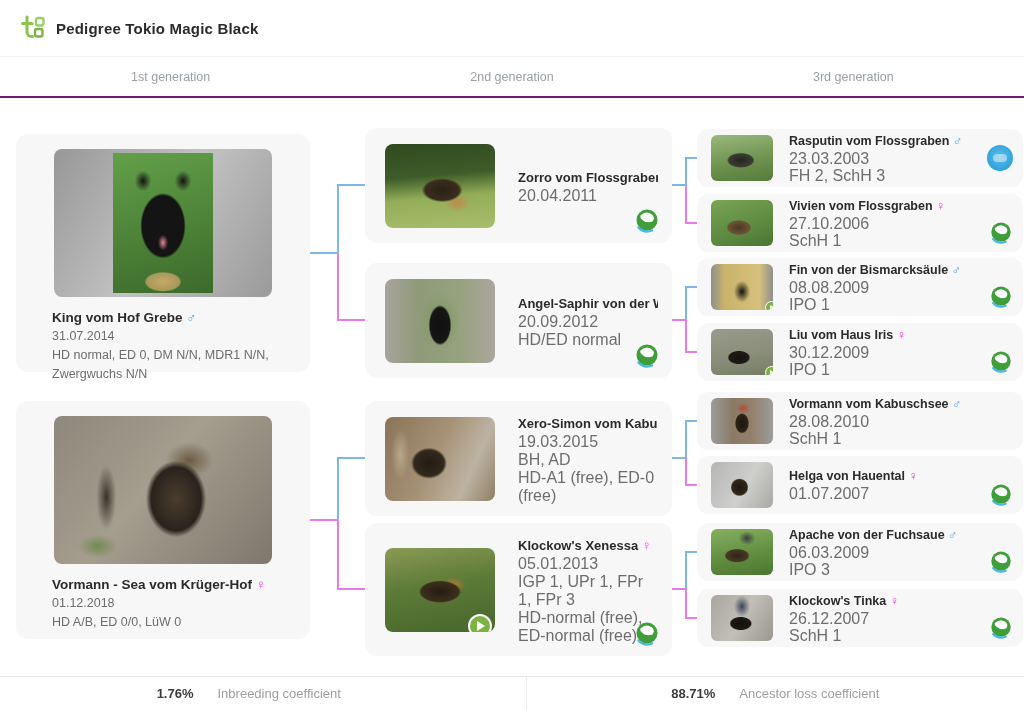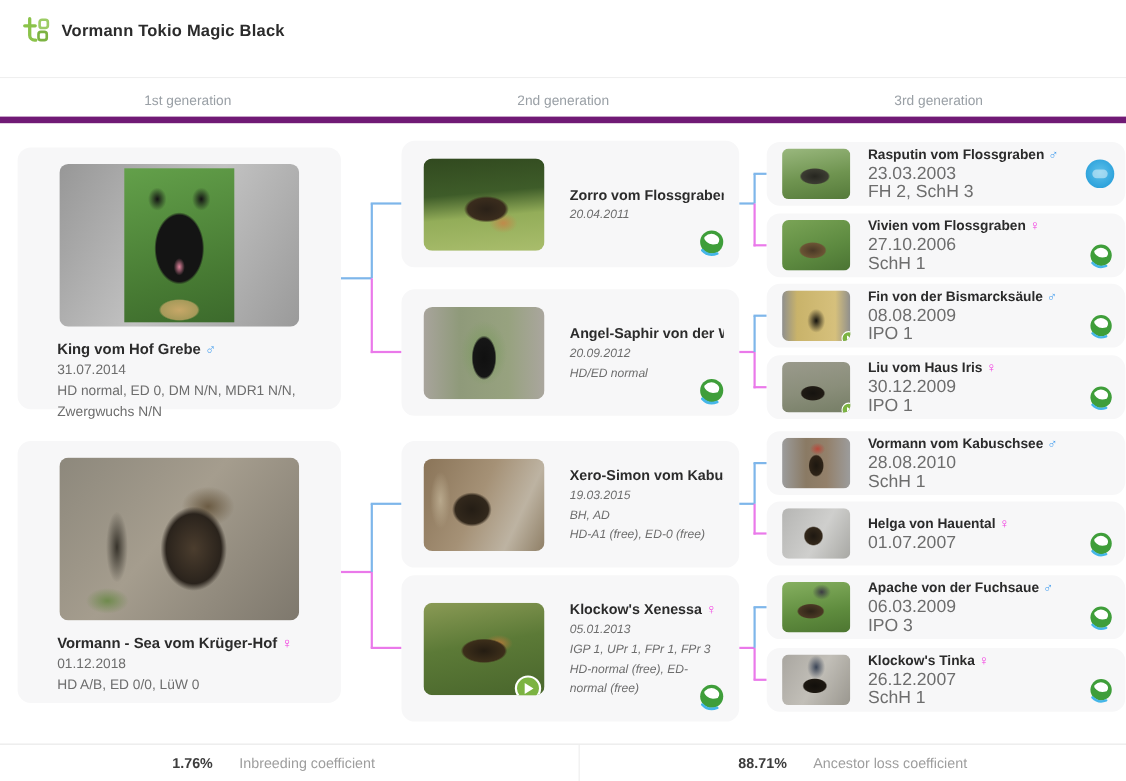--- a/index.html
+++ b/index.html
@@ -6,21 +6,21 @@
   html,body { background:#fff; }
   body { font-family:"Liberation Sans", sans-serif; color:#2f2f2f; }
   .page { position:relative; width:1024px; height:710px; background:#fff; overflow:hidden; }
 
   
   .header { position:absolute; top:0; left:0; right:0; height:56px; display:flex; align-items:center; padding-left:20px; background:#fff; }
   .logo { width:26px; height:26px; flex:0 0 auto; }
   .title { margin-left:10px; font-size:15px; font-weight:bold; color:#2b2b2b; letter-spacing:.2px; }
 
   
-  .tabs { position:absolute; top:70px; left:0; right:0; height:42px; display:flex; border-top:1px solid #efefef; border-bottom:6px solid #701a75; }
+  .tabs { position:absolute; top:56px; left:0; right:0; height:42px; display:flex; border-top:1px solid #efefef; border-bottom:2px solid #701a75; }
   .tab { flex:1; text-align:center; line-height:41px; font-size:12.5px; color:#9aa0a6; cursor:pointer; }
 
   
   .main { position:absolute; top:98px; left:0; width:1024px; height:578px; }
 
   .card { position:absolute; background:#f7f7f8; border-radius:12px; cursor:pointer; }
 
   
   .g1 { left:16px; width:294px; height:238px; }
   .g1 .photo { position:relative; width:218px; height:148px; margin:15px auto 0; border-radius:8px; overflow:hidden; }
@@ -31,21 +31,21 @@
   .g1 .info { max-width:240px; }
 
   .sym-m { color:#4fa3ef; font-weight:bold; }
   .sym-f { color:#f23be0; font-weight:bold; }
 
   
   .g2 { left:365px; width:307px; height:115px; }
   .g2 .photo { position:absolute; left:20px; top:50%; transform:translateY(-50%); width:110px; height:84px; border-radius:8px; overflow:hidden; }
   .g2 .meta { position:absolute; left:153px; right:14px; top:50%; transform:translateY(-50%); }
   .g2 .name { font-size:13px; }
-  .g2 .date,.g2 .info { font-size:11px; line-height:18px;font-style:italic; }
+  .g2 .date,.g2 .info { font-size:16px; line-height:18px; }
 
   
   .g3 { left:697px; width:326px; height:58px; }
   .g3 .photo { position:absolute; left:14px; top:6px; width:62px; height:46px; border-radius:6px; overflow:hidden; }
   .g3 .meta { position:absolute; left:92px; right:40px; top:50%; transform:translateY(-50%); }
   .g3 .name { font-size:12.5px; line-height:17px; }
   .g3 .date,.g3 .info { font-size:16px; line-height:17px; }
 
   
   .ph { width:100%; height:100%; }
@@ -141,21 +141,21 @@
 
   <div class="header">
     <span class="logo">
       <svg width="26" height="26" viewBox="0 0 26 26">
         <path d="M7 2 v15 a4.5 4.5 0 0 0 4.5 4.5 h1" stroke="#8bc34a" stroke-width="3" fill="none" stroke-linecap="round"></path>
         <line x1="2.5" y1="8.5" x2="12" y2="8.5" stroke="#8bc34a" stroke-width="3" stroke-linecap="round"></line>
         <rect x="16" y="3" width="7.5" height="7.5" rx="2.2" stroke="#9ccc65" stroke-width="2.4" fill="none"></rect>
         <rect x="15" y="14" width="7.5" height="7.5" rx="2.2" stroke="#7cb342" stroke-width="2.4" fill="none"></rect>
       </svg>
     </span>
-    <span class="title">Vormann Tokio Magic Black</span>
+    <span class="title">Pedigree Tokio Magic Black</span>
   </div>
 
   <div class="tabs">
     <div class="tab">1st generation</div>
     <div class="tab">2nd generation</div>
     <div class="tab">3rd generation</div>
   </div>
 
   <div class="main">
 

